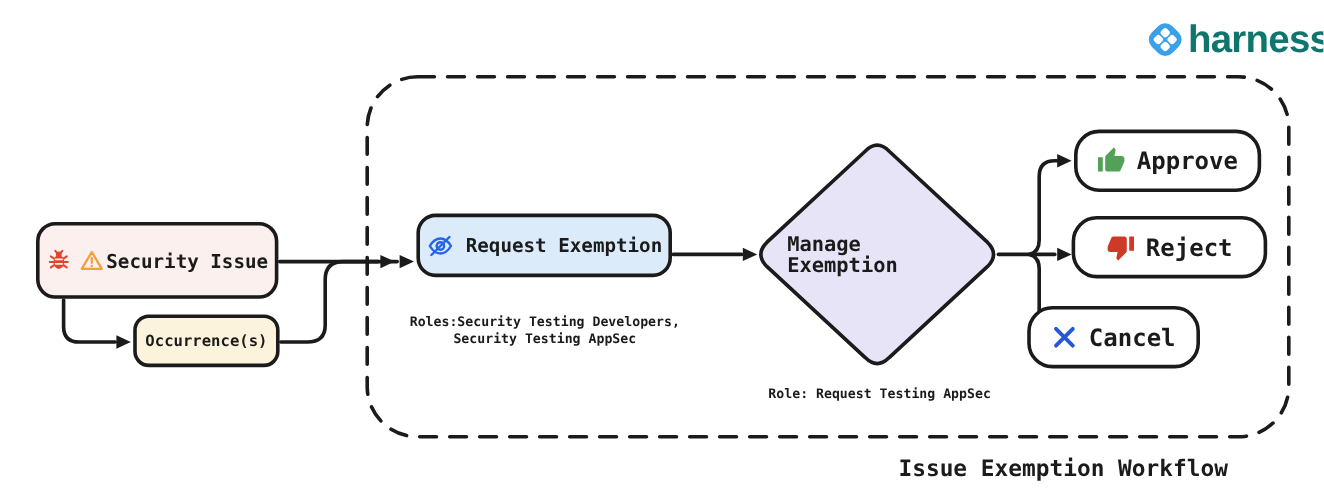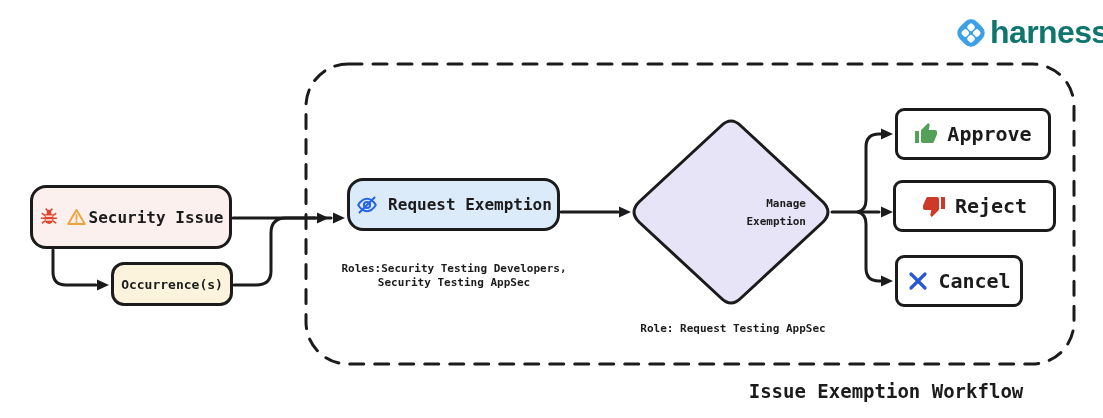--- a/index.html
+++ b/index.html
@@ -37,26 +37,26 @@
   }
   .node-request .lbl{font-size:16px;font-weight:700;}
   .note{
     position:absolute;z-index:2;text-align:center;
     font-size:11px;font-weight:700;line-height:13.5px;color:#1b1b1b;
   }
   .note-roles{left:330px;top:262px;width:248px;}
   .note-role{left:608px;top:322px;width:250px;}
   .diamond-label{
     position:absolute;z-index:2;left:656px;top:195px;width:150px;
-    text-align:right;font-size:11px;font-weight:700;line-height:18px;
-  }
-  .node-action{height:52px;border-radius:9px;background:#ffffff;}
+    text-align:left;font-size:17px;font-weight:700;line-height:18px;
+  }
+  .node-action{height:52px;border-radius:21px;background:#ffffff;}
   .node-approve{left:895px;top:108px;width:156px;}
   .node-reject{left:893px;top:180px;width:163px;}
-  .node-cancel{left:895px;top:255px;width:128px;}
+  .node-cancel{left:856px;top:255px;width:144px;}
   .node-action .lbl{font-size:20px;font-weight:700;}
   .workflow-label{
     position:absolute;z-index:2;left:740px;top:380px;width:292px;
     text-align:center;font-size:19px;font-weight:700;letter-spacing:0px;
   }
   .logo{
     position:absolute;z-index:2;left:953px;top:14px;
     display:flex;align-items:center;gap:1px;
   }
   .logo .word{

